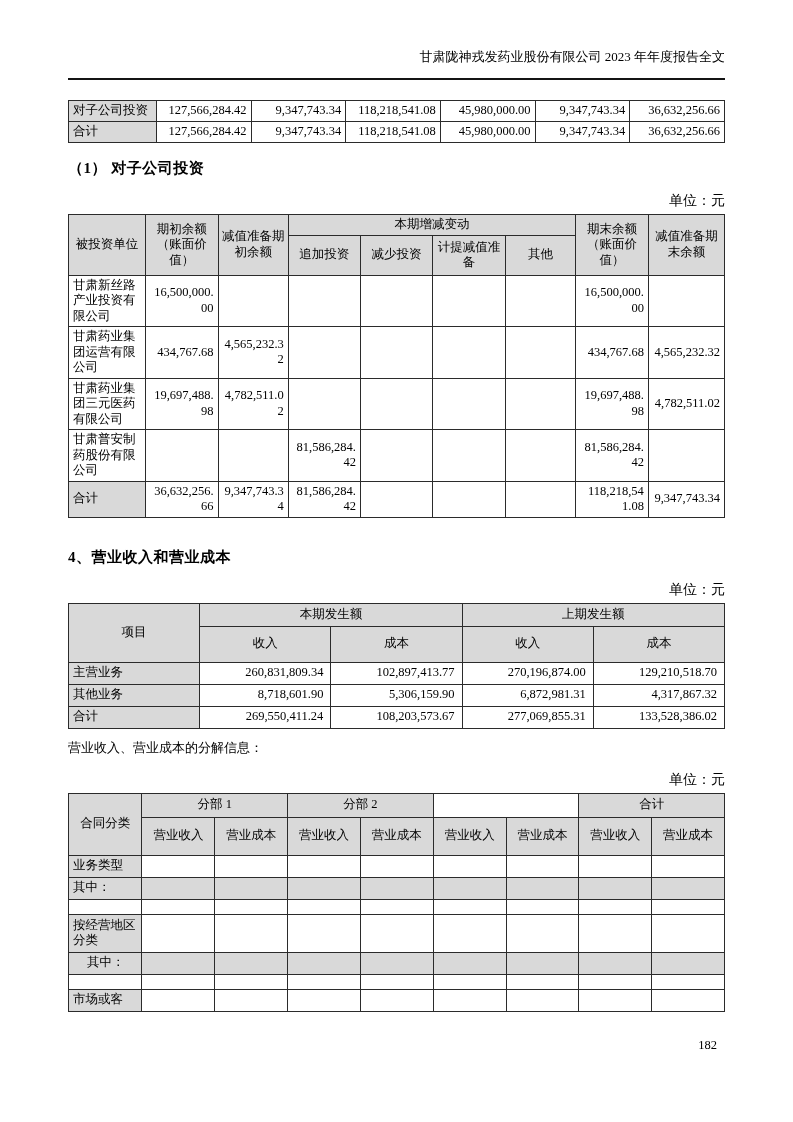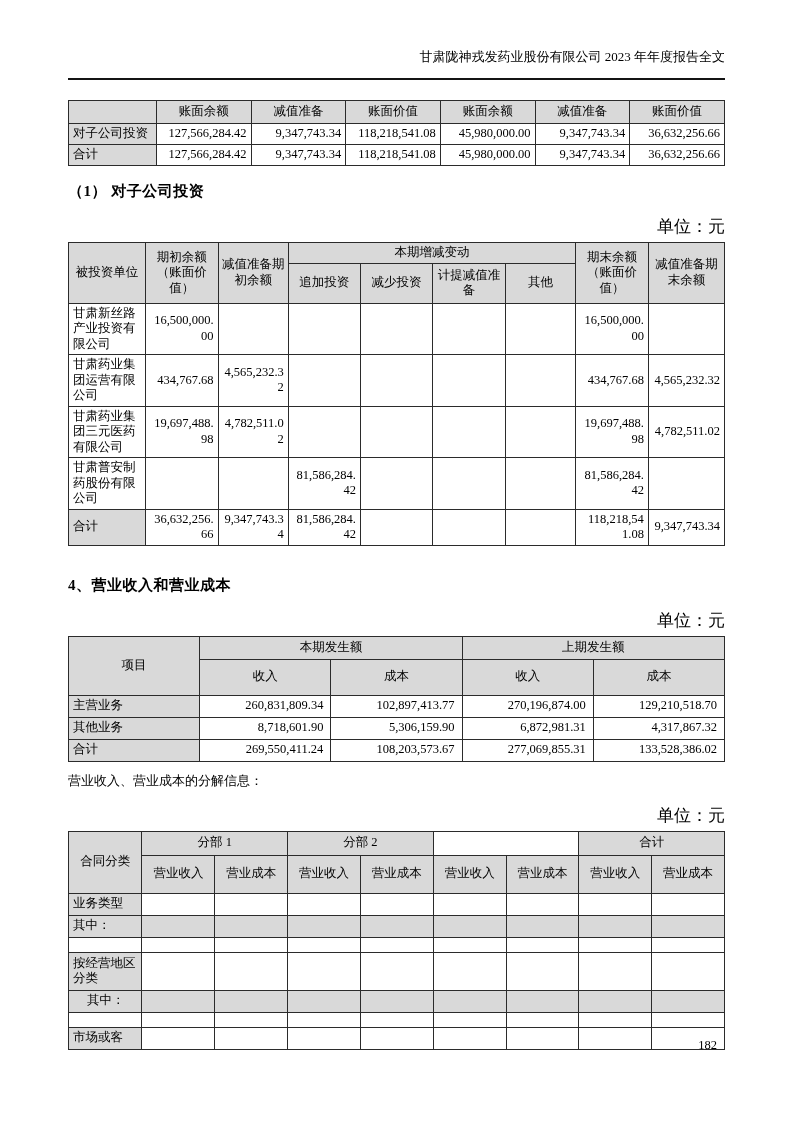--- a/index.html
+++ b/index.html
@@ -46,21 +46,21 @@
   .sec-heading {
     margin-top:16px;
     font-size:15px;
     font-weight:bold;
     letter-spacing:0.5px;
   }
   .unit {
     margin-top:14px;
     margin-bottom:4px;
     text-align:right;
-    font-size:17px;
+    font-size:14px;
   }
   .t2 th { padding:2px 2px; }
   .sec4 { margin-top:30px; }
   .t3 tr.grp { height:23px; }
   .t3 tr.sub { height:36px; }
   .t3 tr.data { height:22px; }
   .t3 td.num { padding-right:7px; }
   .note {
     margin-top:10px;
     font-size:13px;
@@ -91,29 +91,20 @@
     <colgroup>
       <col style="width:13.4%">
         <col style="width:14.43%">
         <col style="width:14.43%">
         <col style="width:14.43%">
       <col style="width:14.43%">
         <col style="width:14.43%">
         <col style="width:14.45%">
     </colgroup>
     <tbody>
-        <tr class="hdr">
-      <th class="g"></th>
-      <th class="g">账面余额</th>
-      <th class="g">减值准备</th>
-      <th class="g">账面价值</th>
-      <th class="g">账面余额</th>
-      <th class="g">减值准备</th>
-      <th class="g">账面价值</th>
-    </tr>
     <tr class="data">
       <td class="g lbl">对子公司投资</td>
       <td class="num">127,566,284.42</td>
       <td class="num">9,347,743.34</td>
       <td class="num">118,218,541.08</td>
       <td class="num">45,980,000.00</td>
       <td class="num">9,347,743.34</td>
       <td class="num">36,632,256.66</td>
     </tr>
     <tr class="data">

